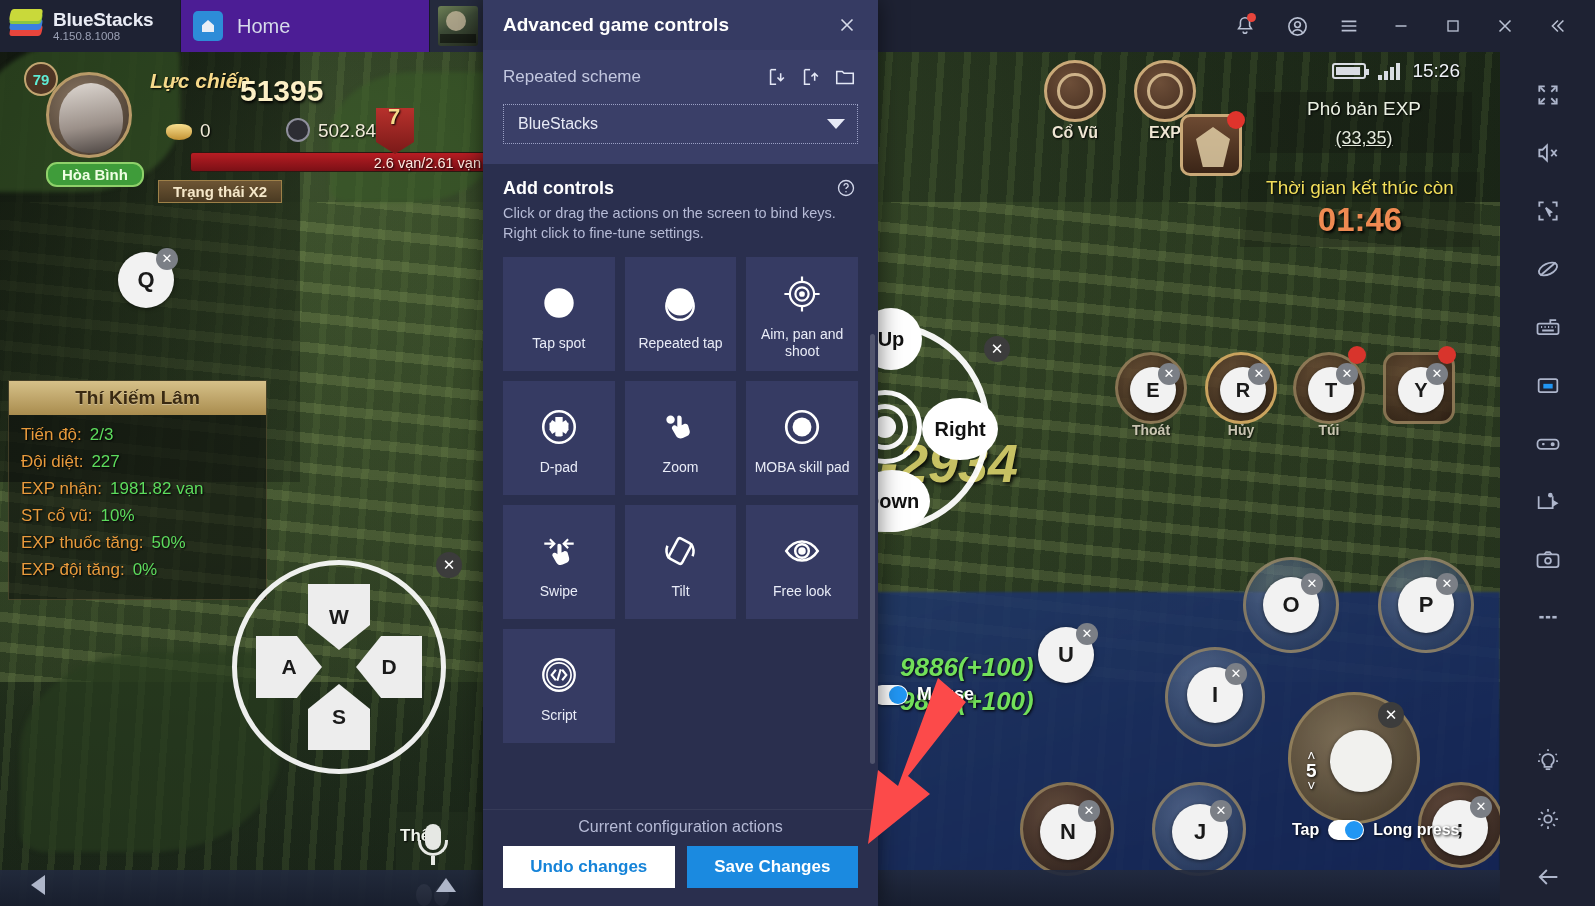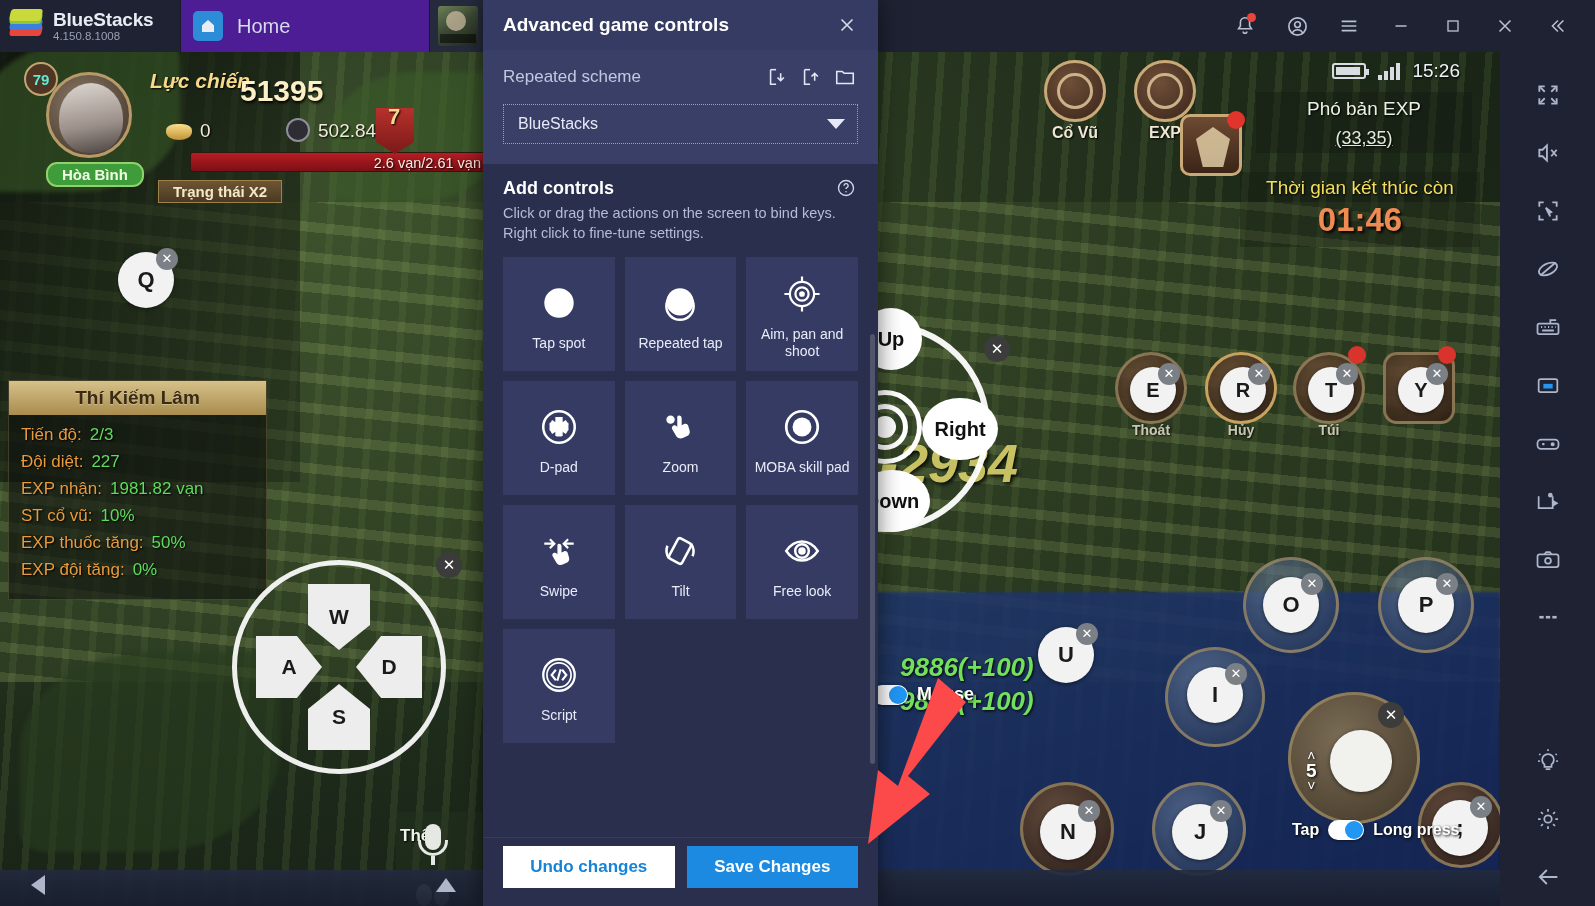--- a/index.html
+++ b/index.html
@@ -906,20 +906,21 @@
             </svg>
           </div>
           <div class="tile-lbl">Script</div>
         </div>
 
       </div>
       <div class="scrollbar"></div>
     </div>
 
     <div class="dlg-foot">
+      <div class="foot-label">Current configuration actions</div>
       <div class="foot-btns">
         <div class="btn btn-undo">Undo changes</div>
         <div class="btn btn-save">Save Changes</div>
       </div>
     </div>
   </div>
 
   <div class="arrow-anno">
     <svg width="140" height="180" viewBox="0 0 140 180">
       <path d="M100 6 L128 30 L70 104 L92 122 L30 172 L40 98 L60 114 Z" fill="#fc4a4a"></path>

